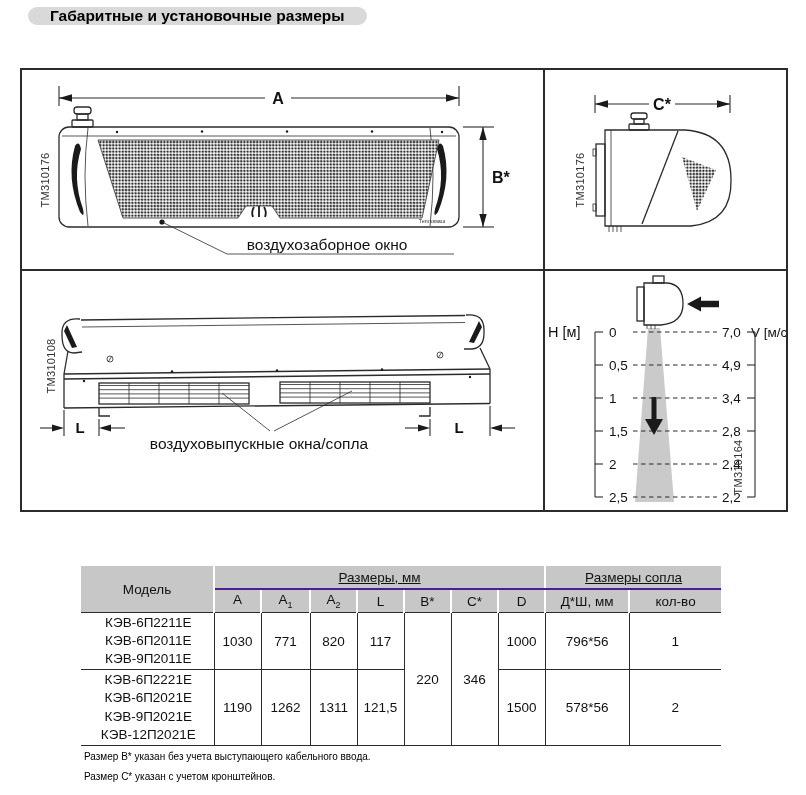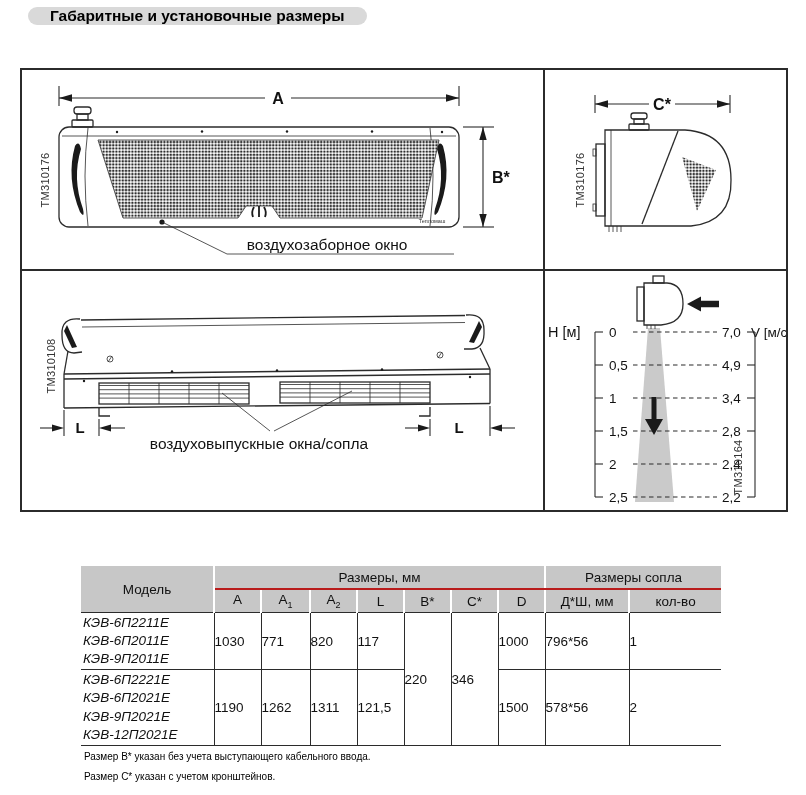--- a/index.html
+++ b/index.html
@@ -37,30 +37,30 @@
   .ticklbl{font-size:13.5px;}
   .codelbl{font-size:11px;fill:#333;letter-spacing:0.3px;}
   .calloutlbl{font-size:15.5px;}
   .brandlbl{font-size:5.5px;fill:#333;}
 
   .dims-table{
     position:absolute;left:81px;top:566px;width:640px;
     border-collapse:collapse;table-layout:fixed;font-size:13.5px;
   }
   .dims-table th{font-weight:normal;background:#c7c7c7;padding:0;}
-  .dims-table td{padding:0;text-align:left;vertical-align:middle;background:#fff;}
+  .dims-table td{padding:0;text-align:center;vertical-align:middle;background:#fff;}
   .hr1 th{height:22px;}
   .hr2 th{height:22px;}
   .wsr{border-right:2px solid #fff;}
-  .wsb{border-bottom:2px solid #b91c1c;}
+  .wsb{border-bottom:2px solid #4c1d95;text-decoration:underline;}
   .hblack{border-bottom:1.5px solid #2b2b2b !important;}
   .v{border-right:1px solid #2b2b2b;}
   .sep{border-bottom:1.3px solid #2b2b2b;}
   .bend{border-bottom:1.8px solid #2b2b2b;}
-  .model-cell{text-align:left;padding-left:2px !important;line-height:18.3px;font-style:italic;}
+  .model-cell{text-align:left;padding-left:2px !important;line-height:18.3px;}
   .g1-row td{height:56px;}
   .g2-row td{height:75px;}
   sub{font-size:9px;}
   .footnotes{
     position:absolute;left:84px;top:747px;font-size:10px;line-height:19.5px;color:#000;
   }
 </style>
 </head>
 <body>
 

